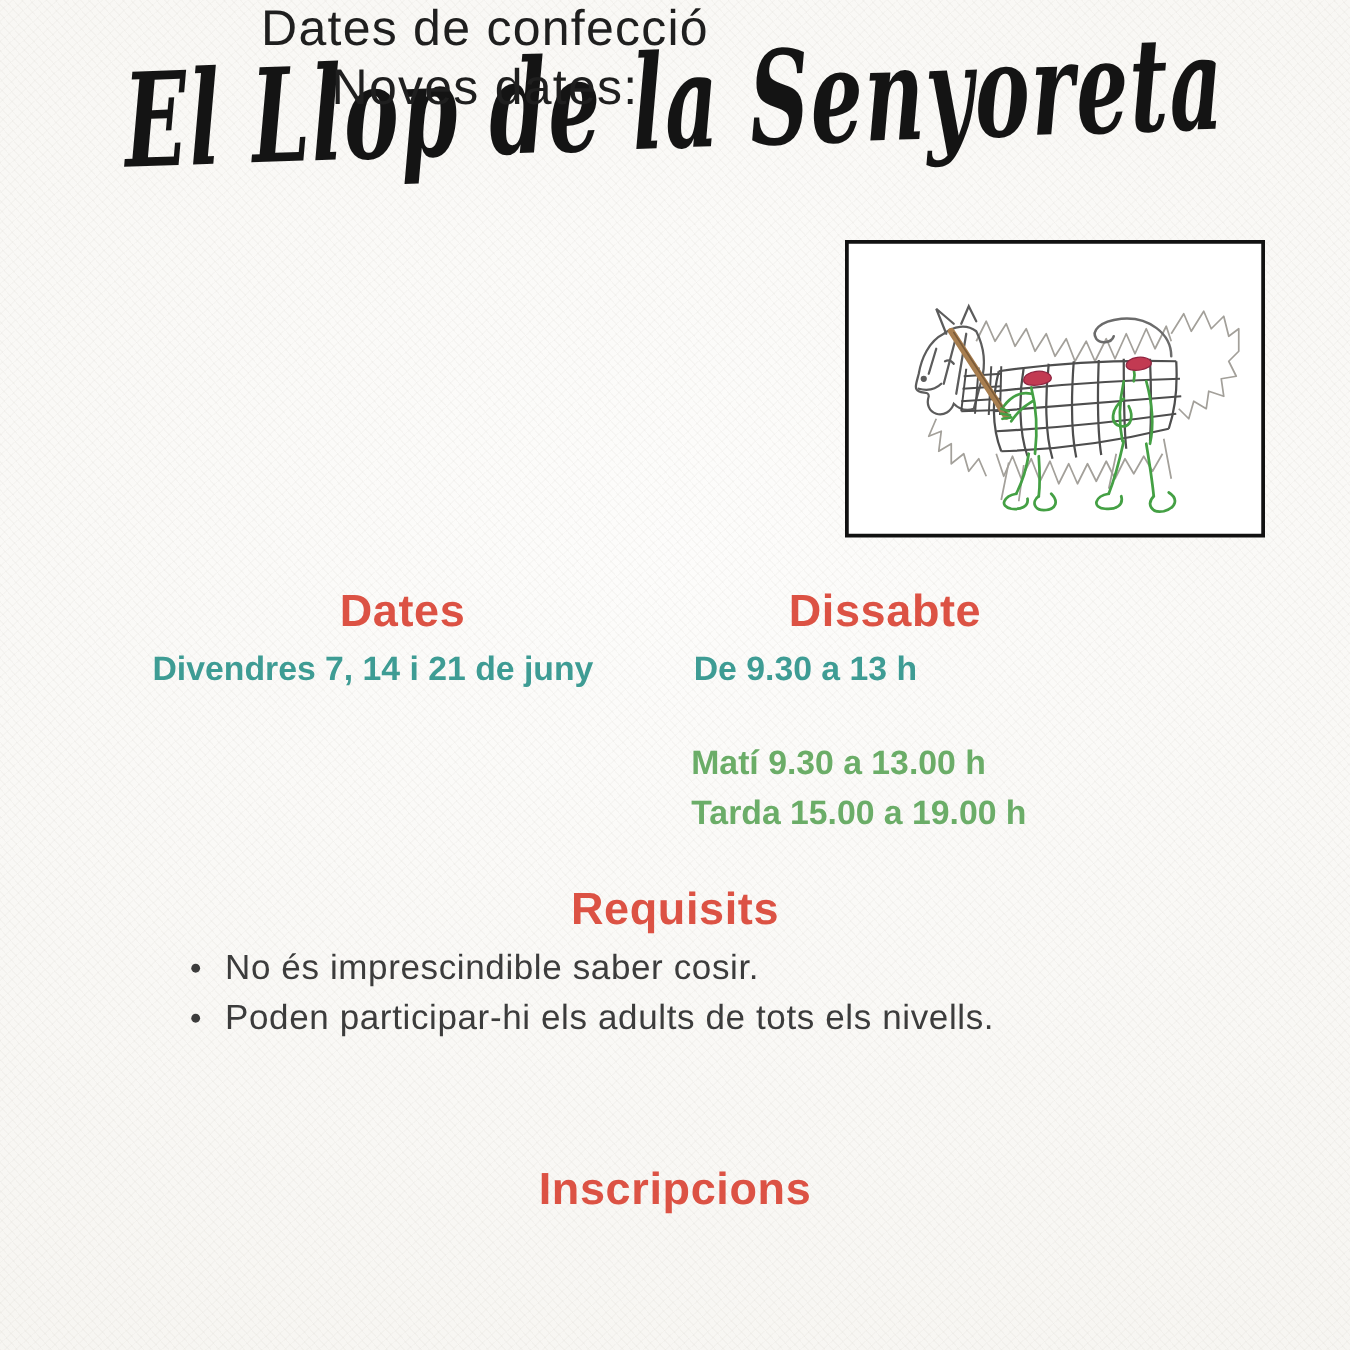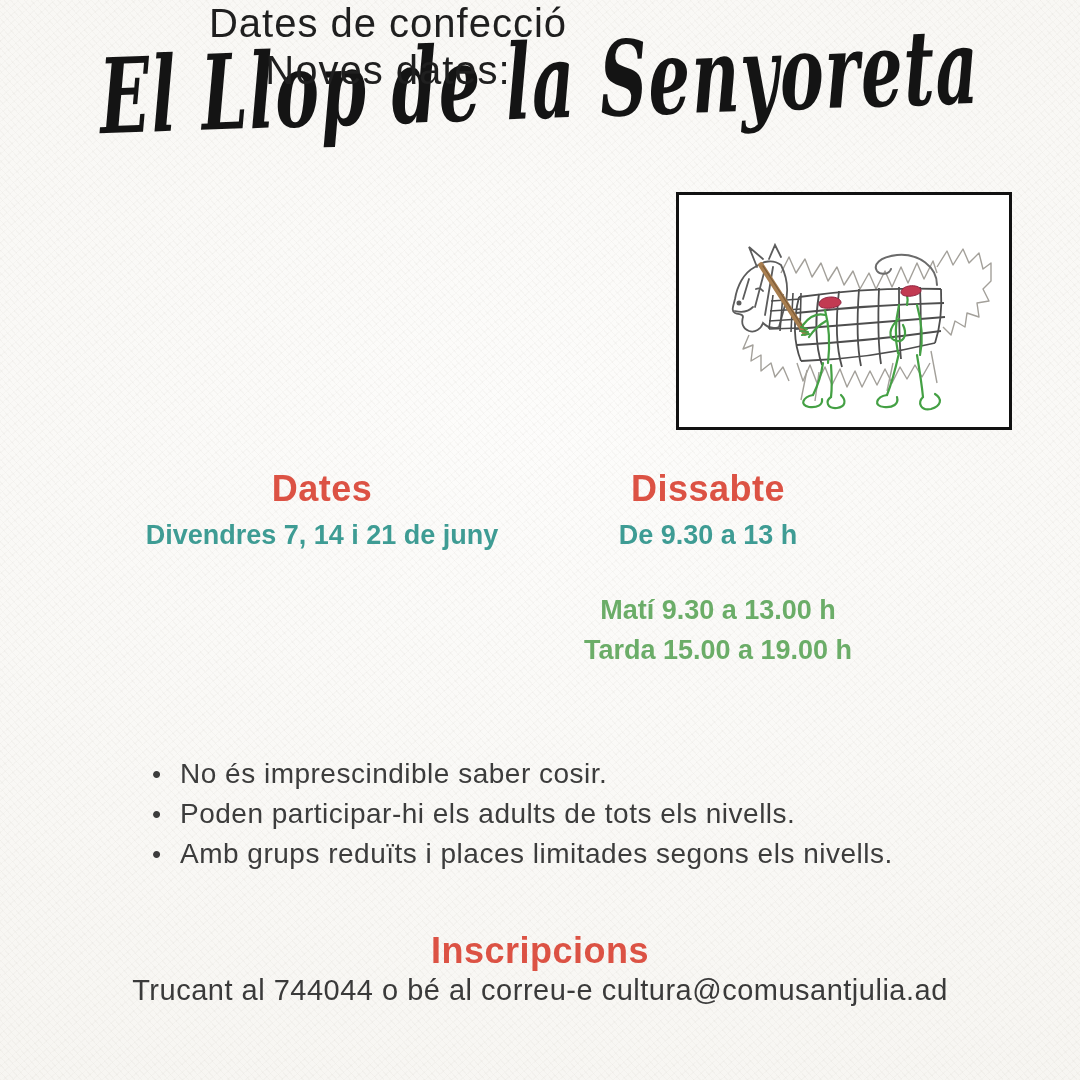--- a/index.html
+++ b/index.html
@@ -28,21 +28,21 @@
     border:3px solid #111;box-sizing:border-box;
   }
   .heading{
     font-size:36px;font-weight:700;color:var(--accent-red,#dc5244);
     text-align:center;letter-spacing:0.5px;
   }
   .h-dates{left:172px;top:468px;width:300px;}
   .h-horaris{left:558px;top:468px;width:300px;}
   .h-requisits{left:0;top:706px;width:1080px;}
   .h-inscripcions{left:0;top:930px;width:1080px;}
-  .sched{font-size:27px;font-weight:700;text-align:center;line-height:40px;}
+  .sched{font-size:27px;font-weight:700;text-align:left;line-height:40px;}
   .teal{color:var(--teal,#3e9c94);}
   .green{color:var(--green,#6bad68);}
   .date1{left:122px;top:515px;width:400px;}
   .time1{left:555px;top:515px;width:306px;}
   .date2{left:128px;top:590px;width:400px;}
   .times2{left:553px;top:590px;width:330px;}
   .bullets{left:150px;top:754px;width:820px;list-style:none;margin:0;padding:0;}
   .bullets li{
     font-size:28px;line-height:40px;color:var(--ink,#3c3c3c);letter-spacing:0.5px;
     padding-left:30px;position:relative;
@@ -132,22 +132,21 @@
   <div class="abs heading h-horaris">Dissabte</div>
 
   <div class="abs sched teal date1">Divendres 7, 14 i 21 de juny</div>
   <div class="abs sched teal time1">De 9.30 a 13 h</div>
 
   <div class="abs sched green times2">
     <div>Matí 9.30 a 13.00 h</div>
     <div>Tarda 15.00 a 19.00 h</div>
   </div>
 
+  <div class="abs heading h-requisits">Requisits</div>
   <ul class="abs bullets">
     <li>No és imprescindible saber cosir.</li>
     <li>Poden participar-hi els adults de tots els nivells.</li>
-    <li>Amb grups reduïts i places limitades segons els nivells.</li>
   </ul>
 
   <div class="abs heading h-inscripcions">Inscripcions</div>
-  <div class="abs contact">Trucant al 744044 o bé al correu-e cultura@comusantjulia.ad</div>
 
 </div>
 
 </body></html>

